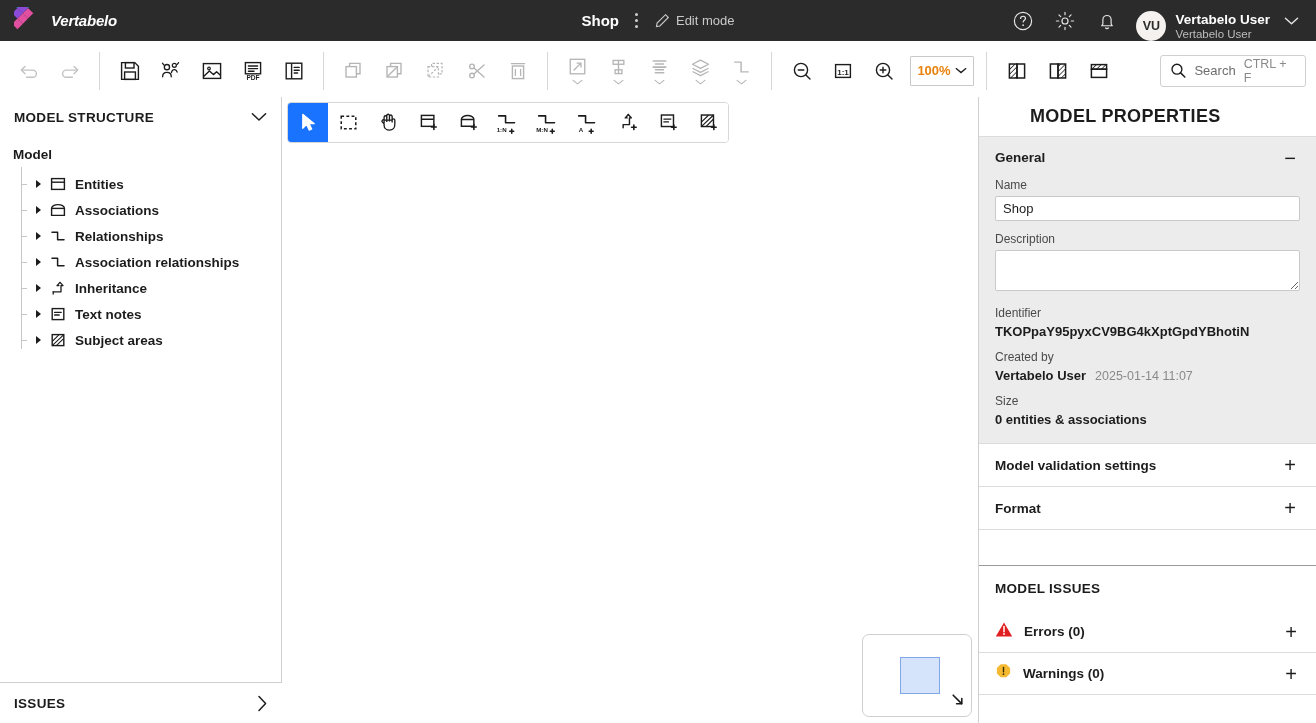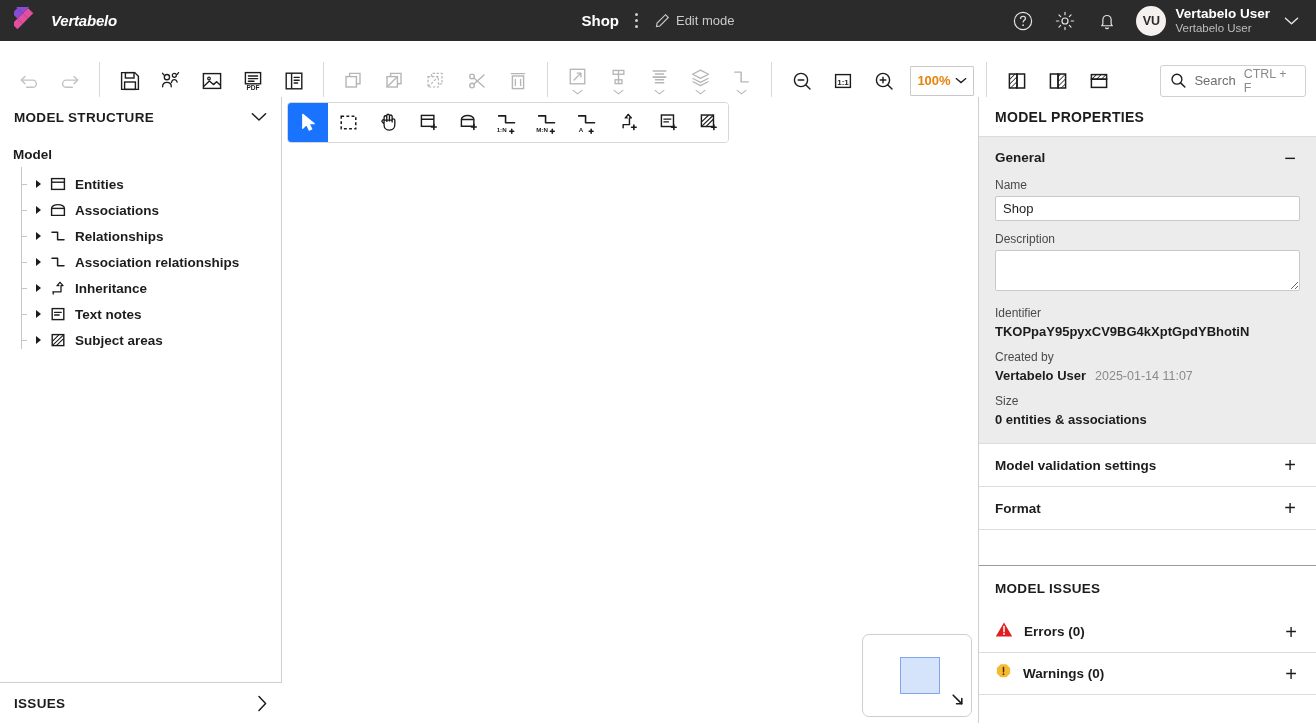--- a/index.html
+++ b/index.html
@@ -29,21 +29,21 @@
     width: 300px; display: flex; align-items: center;
     justify-content: center; gap: 10px;
   }
   .doc-title { color: #ffffff; font-size: 15px; font-weight: bold; }
   .kebab { width: 16px; height: 18px; display: flex; flex-direction: column;
            align-items: center; justify-content: center; gap: 3px; cursor: pointer; }
   .kebab i { display: block; width: 3px; height: 3px; border-radius: 50%; background: #cfcfcf; }
   .edit-mode { display: flex; align-items: center; gap: 6px; cursor: pointer; }
   .edit-mode span { color: #c9c9c9; font-size: 13px; }
   .header-right {
-    margin-left: auto; display: flex; align-items: center;
+    margin-left: auto; display: flex; align-items: flex-end;
     gap: 0px; padding-right: 10px;
   }
   .hicon {
     width: 42px; height: 41px; display: flex;
     align-items: center; justify-content: center; cursor: pointer;
   }
   .avatar {
     width: 30px; height: 30px; border-radius: 50%;
     background: #f4f1ee; color: #2b2b2b;
     font-size: 12.5px; font-weight: bold;
@@ -51,21 +51,21 @@
     margin-left: 8px; margin-right: 9px;
   }
   .user-block { display: flex; flex-direction: column; line-height: 1.15; }
   .user-name { color: #ffffff; font-size: 13.5px; font-weight: bold; }
   .user-sub { color: #bdbdbd; font-size: 11.5px; }
   .user-caret { width: 30px; height: 41px; display: flex; align-items: center;
                 justify-content: center; cursor: pointer; margin-left: 6px; }
 
   
   #toolbar {
-    position: absolute; top: 53px; left: 0;
+    position: absolute; top: 43px; left: 0;
     width: 1316px; height: 56px;
     background: #ffffff;
     border-bottom: 1px solid #d7d7d7;
     display: flex; align-items: center;
   }
   .tb-btn {
     width: 41px; height: 40px; display: flex; align-items: center;
     justify-content: center; cursor: pointer; position: relative;
   }
   .tb-btn.caret { flex-direction: column; gap: 0px; }
@@ -156,21 +156,21 @@
   }
   .mini-resize { position: absolute; right: 5px; bottom: 4px; }
 
   
   #properties {
     position: absolute; top: 97px; left: 978px;
     width: 338px; height: 626px; background: #ffffff;
     border-left: 1px solid #cfcfcf;
   }
   .prop-head { height: 39px; display: flex; align-items: center; padding: 0 16px; }
-  .prop-head-title { font-size: 14px; font-weight: bold; color: #1c1c1c; letter-spacing: 0.3px; }
+  .prop-head-title { font-size: 18px; font-weight: bold; color: #1c1c1c; letter-spacing: 0.3px; margin-left: 35px; }
   .prop-general {
     background: #ececec; padding: 0 16px 16px 16px;
     border-top: 1px solid #dcdcdc; border-bottom: 1px solid #dcdcdc;
   }
   .sec-row {
     height: 41px; display: flex; align-items: center; cursor: pointer;
   }
   .sec-title { font-size: 13.5px; font-weight: bold; color: #1c1c1c; }
   .sec-toggle { margin-left: auto; color: #1c1c1c; font-size: 20px; line-height: 1;
                 display: flex; align-items: center; justify-content: center;

